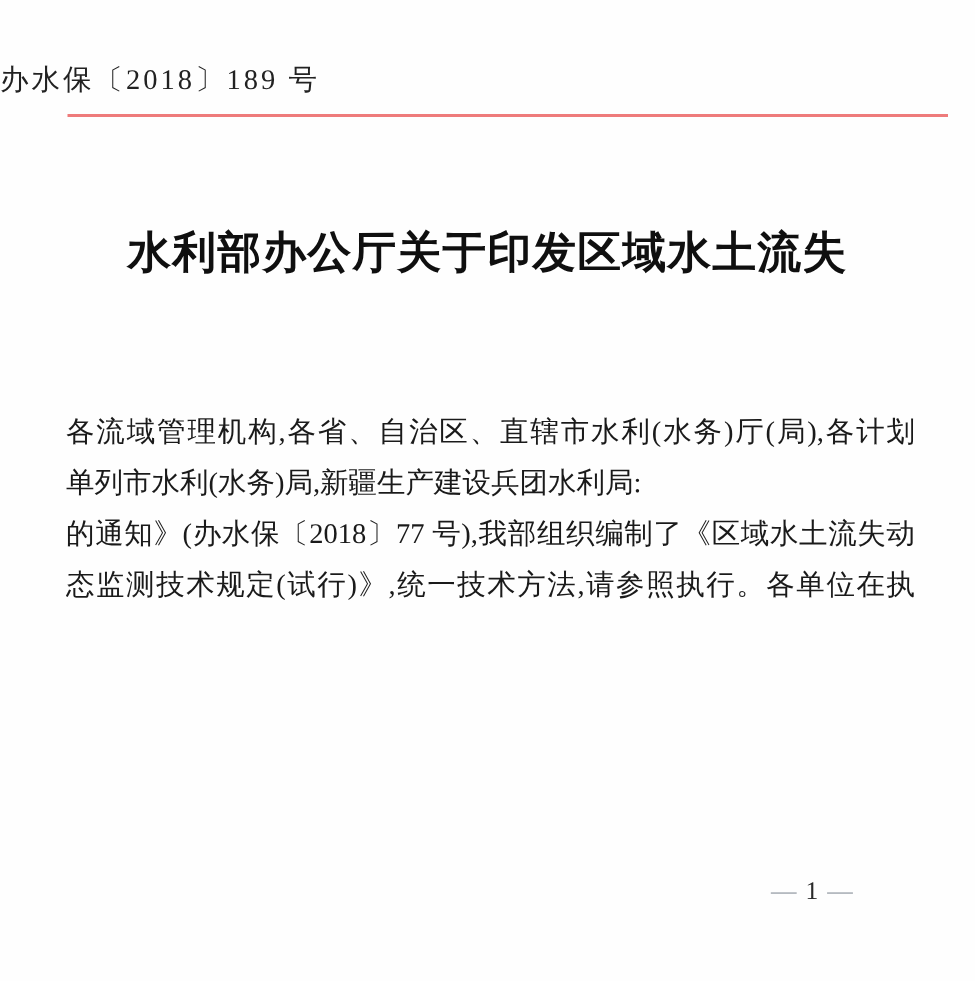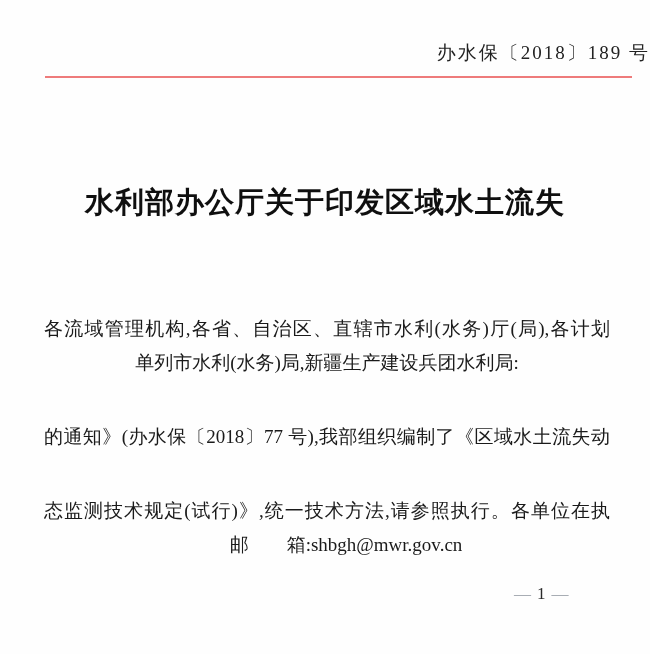--- a/index.html
+++ b/index.html
@@ -16,21 +16,21 @@
     height: 654px;
     background: #fefefe;
     font-family: "Liberation Serif", "DejaVu Serif", serif;
     color: #1c1c1c;
   }
   .doc-number {
     position: absolute;
     top: 40px;
     left: 0;
     width: 100%;
-    text-align: right;
+    text-align: left;
     font-size: 19px;
     letter-spacing: 2px;
     color: #222222;
   }
   .red-line {
     position: absolute;
     top: 76px;
     left: 45px;
     width: 587px;
     height: 2px;
@@ -40,42 +40,39 @@
     position: absolute;
     top: 148px;
     left: 0;
     width: 100%;
     text-align: center;
     font-weight: bold;
     font-size: 29px;
     line-height: 42px;
     color: #0f0f0f;
     letter-spacing: 1px;
-    margin-top: 33px;
   }
   .body-text {
     position: absolute;
     top: 272px;
     left: 44px;
     width: 566px;
     font-size: 19px;
     line-height: 34px;
     color: #1a1a1a;
   }
   .line {
     white-space: nowrap;
     overflow: hidden;
     height: 34px;
-    text-align: center;
   }
   .j {
     text-align: justify;
     text-align-last: justify;
     text-justify: inter-ideograph;
-    margin-top: 40px;
   }
   .indent {
     text-indent: 2em;
   }
   .page-number {
     position: absolute;
     top: 584px;
     left: 508px;
     font-size: 17px;
     color: #2a2a2a;
@@ -97,20 +94,19 @@
 
   <div class="title">
     <div>水利部办公厅关于印发区域水土流失</div>
   </div>
 
   <div class="body-text">
     <div class="line j">各流域管理机构,各省、自治区、直辖市水利(水务)厅(局),各计划</div>
     <div class="line">单列市水利(水务)局,新疆生产建设兵团水利局:</div>
     <div class="line j">的通知》(办水保〔2018〕77 号),我部组织编制了《区域水土流失动</div>
     <div class="line j">态监测技术规定(试行)》,统一技术方法,请参照执行。各单位在执</div>
-    <div class="line indent">邮　　箱:shbgh@mwr.gov.cn</div>
   </div>
 
   <div class="page-number">
     <span class="dash">—</span><span>1</span><span class="dash">—</span>
   </div>
 
 </div>
 
 </body></html>

